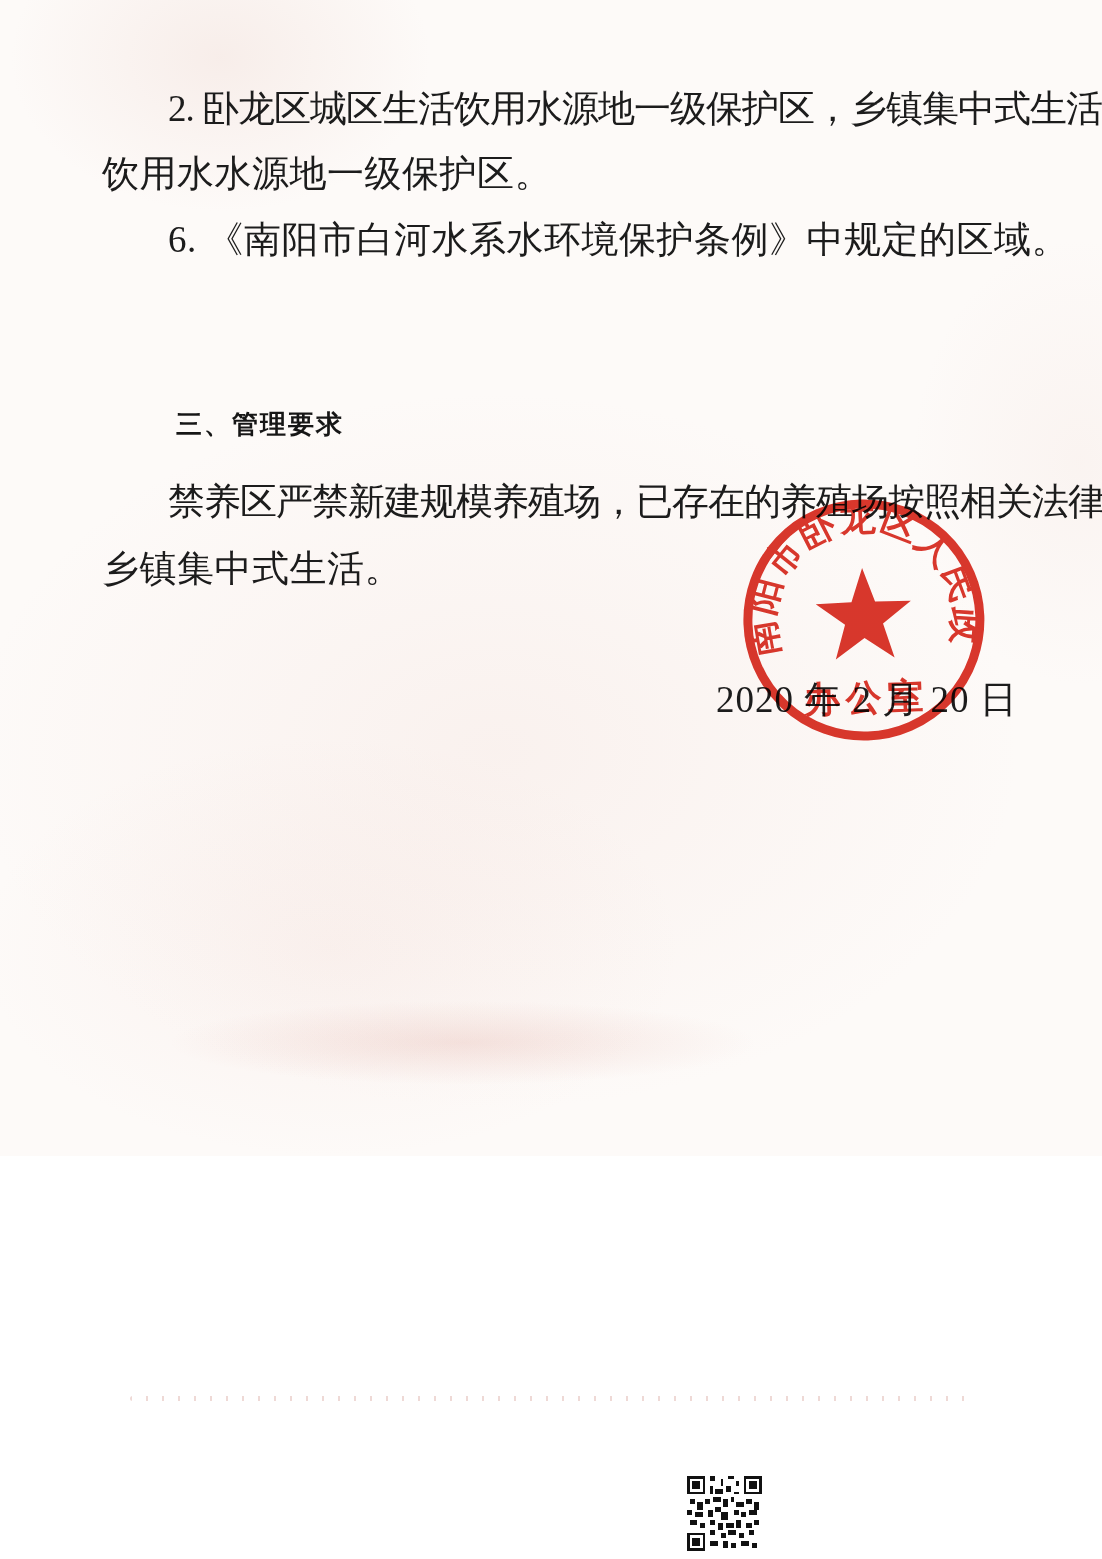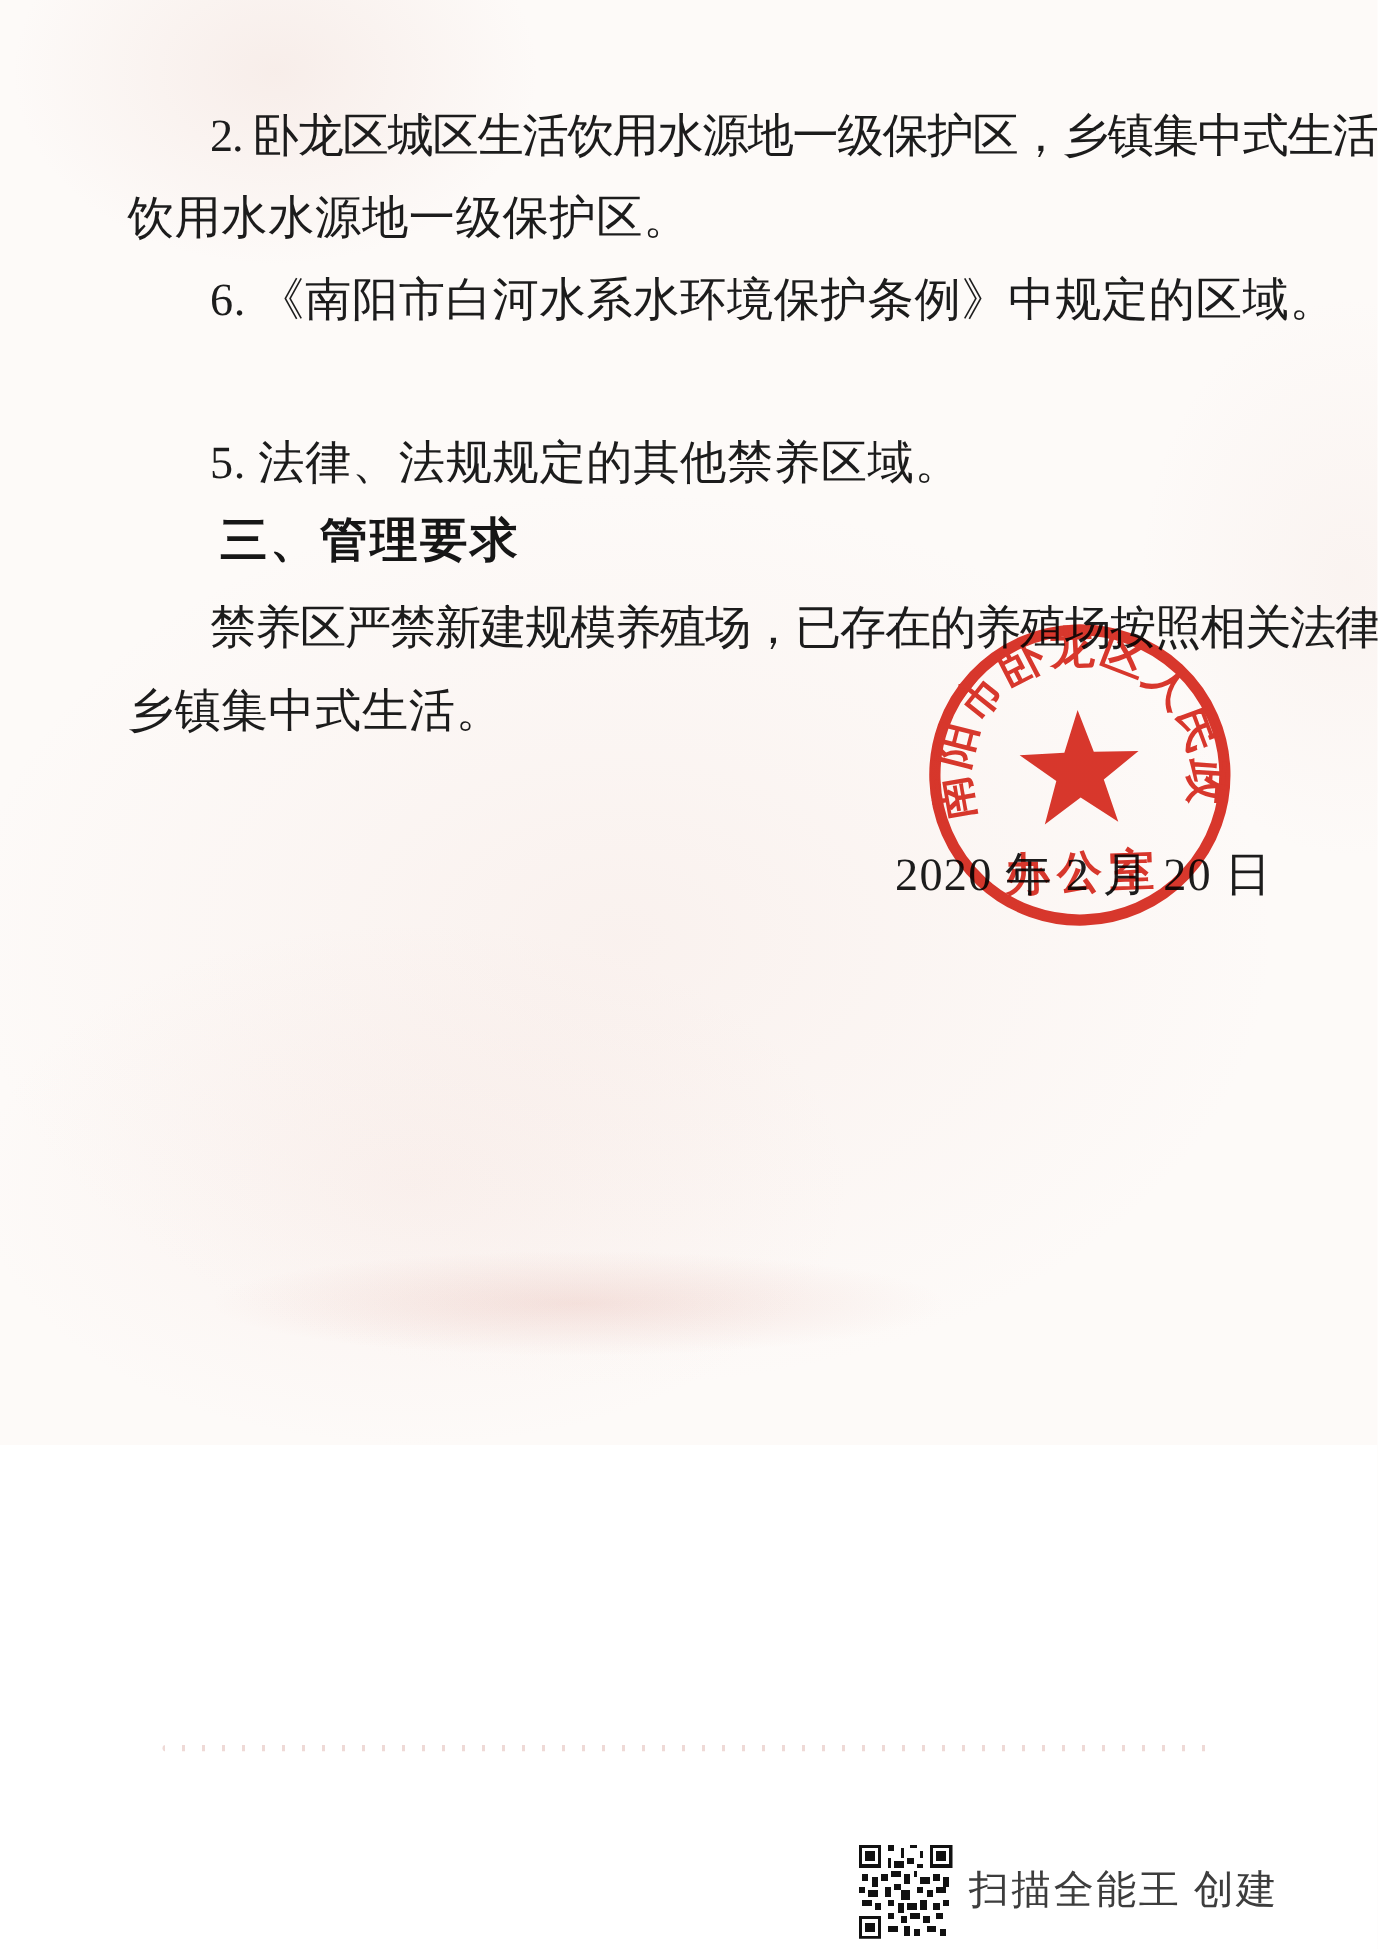--- a/index.html
+++ b/index.html
@@ -18,21 +18,21 @@
     position:absolute;
     font-size:37px;color:#1c1c1c;white-space:nowrap;
     letter-spacing:0.5px;
   }
   .indent{left:168px;}
   .flush{left:102px;}
   .tight{letter-spacing:-1px;}
   .heading{
     position:absolute;left:176px;
     font-family:Liberation Sans, sans-serif;
-    font-weight:700;font-size:38px;color:#161616;letter-spacing:2px;
+    font-weight:700;font-size:26px;color:#161616;letter-spacing:2px;
   }
   .date{
     position:absolute;left:716px;top:675px;
     font-size:37px;color:#1c1c1c;letter-spacing:1px;white-space:nowrap;
     z-index:1;
   }
   .seal{
     position:absolute;left:733px;top:492px;
     z-index:2;mix-blend-mode:multiply;opacity:0.93;
     transform:rotate(-2deg);
@@ -54,21 +54,20 @@
   }
 </style>
 </head>
 <body>
 
 <div class="page">
 
   <div class="textline indent tight" style="top:84px">2. 卧龙区城区生活饮用水源地一级保护区，乡镇集中式生活</div>
   <div class="textline flush" style="top:149px">饮用水水源地一级保护区。</div>
   <div class="textline indent" style="top:215px">6. 《南阳市白河水系水环境保护条例》中规定的区域。</div>
-  <div class="textline indent" style="top:345px">5. 法律、法规规定的其他禁养区域。</div>
 
   <div class="heading" style="top:407px">三、管理要求</div>
 
   <div class="textline indent tight" style="top:477px">禁养区严禁新建规模养殖场，已存在的养殖场按照相关法律</div>
   <div class="textline flush" style="top:544px">乡镇集中式生活。</div>
 
   <div class="date">2020 年 2 月 20 日</div>
 
   <svg class="seal" width="262" height="262" viewBox="0 0 262 262">
     <circle cx="131" cy="128" r="116" fill="none" stroke-width="9" stroke="#d7281d"></circle>
@@ -137,16 +136,15 @@
         <rect x="16" y="21" width="3" height="2"></rect>
         <rect x="20" y="22" width="2" height="2"></rect>
         <rect x="24" y="21" width="2" height="2"></rect>
         <rect x="9" y="25" width="3" height="2"></rect>
         <rect x="14" y="25" width="2" height="3"></rect>
         <rect x="17" y="26" width="2" height="2"></rect>
         <rect x="21" y="25" width="3" height="2"></rect>
         <rect x="25" y="26" width="2" height="2"></rect>
       </g>
     </svg>
-    <div class="watermark">扫描全能王 创建</div>
   </div>
 
 </div>
 
 </body></html>

